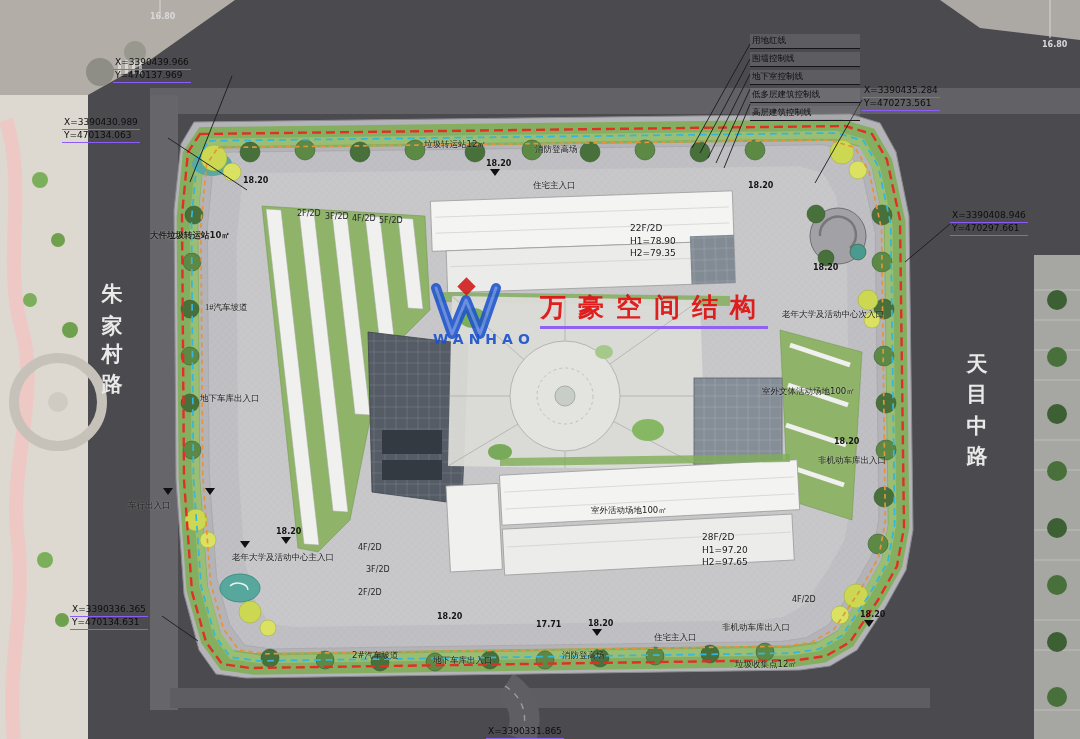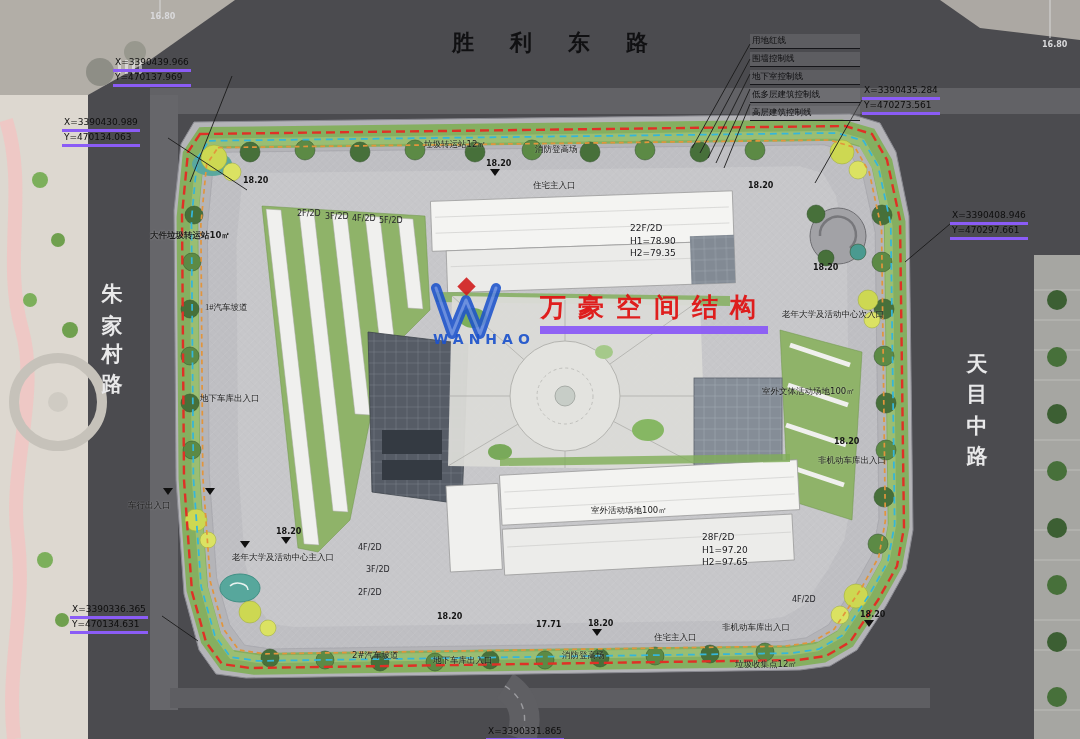--- a/index.html
+++ b/index.html
@@ -7,32 +7,32 @@
          font-family:"DejaVu Sans","Liberation Sans",sans-serif;}
   svg.plan{position:absolute;left:0;top:0;}
   .lbl{position:absolute;font-size:8.5px;color:#1b1b1b;white-space:nowrap;line-height:10px;
        text-shadow:0 0 2px rgba(255,255,255,.45);}
   .flab{position:absolute;font-size:8px;color:#26262a;white-space:nowrap;}
   .elev{position:absolute;font-size:8px;font-weight:700;color:#141414;white-space:nowrap;}
   .elev.on-road{color:#d9d9db;text-shadow:none;}
   .tri{position:absolute;width:0;height:0;border-left:5px solid transparent;
        border-right:5px solid transparent;border-top:7px solid #101010;}
   .coord{position:absolute;font-size:9px;color:#0d0d0d;line-height:11px;white-space:nowrap;}
-  .coord span{display:block;border-bottom:3px solid #8b5cf6;padding:0 2px 1px;}
+  .coord span{display:block;border-bottom:1px solid #8b5cf6;padding:0 2px 1px;}
   .legend{position:absolute;left:750px;top:34px;display:flex;flex-direction:column;gap:3px;}
   .legend div{font-size:8.5px;color:#0e0e10;border-bottom:1px solid #16161a;
               padding:1px 8px 1px 2px;background:rgba(140,140,144,.28);min-width:100px;}
   .bldg{position:absolute;font-size:9px;color:#17171a;line-height:12.5px;white-space:nowrap;
         text-shadow:0 0 2px rgba(255,255,255,.6);}
   .road-top{position:absolute;left:452px;top:28px;font-size:22px;font-weight:700;
             letter-spacing:36px;color:#101012;}
   .road-v{position:absolute;writing-mode:vertical-rl;font-size:21px;font-weight:700;
           letter-spacing:30px;color:#e9e9ea;}
   .wm-cn{position:absolute;left:540px;top:290px;font-size:26px;font-weight:700;letter-spacing:12px;
-         color:#e01414;border-bottom:8px solid #8b5cf6;padding-bottom:1px;opacity:.95;}
+         color:#e01414;border-bottom:3px solid #8b5cf6;padding-bottom:1px;opacity:.95;}
   .wm-url{position:absolute;left:545px;top:325px;font-size:29px;font-weight:700;letter-spacing:2px;
           color:#e01414;opacity:.95;}
   .wm-logo-text{position:absolute;left:433px;top:331px;font-size:14px;font-weight:700;
                 letter-spacing:5px;color:#1d53cc;opacity:.92;}
 </style>
 </head>
 <body>
 
 <div id="stage">
 
@@ -239,21 +239,20 @@
     <line x1="160" y1="0" x2="160" y2="18" stroke="#d8d8d8" stroke-width="1"></line>
     <line x1="1050" y1="0" x2="1050" y2="38" stroke="#d8d8d8" stroke-width="1"></line>
 
     <g transform="translate(430,282)" opacity="0.88">
       <polyline points="6,6 22,52 36,18 50,52 66,6" fill="none" stroke="#1d53cc" stroke-width="10" stroke-linecap="round" stroke-linejoin="round"></polyline>
       <polyline points="6,6 22,52 36,18 50,52 66,6" fill="none" stroke="#5d86e0" stroke-width="3" stroke-linecap="round" stroke-linejoin="round"></polyline>
       <rect x="30" y="-2" width="13" height="13" transform="rotate(45 36.5 4.5)" fill="#d01818"></rect>
     </g>
   </svg>
 
-  <div class="road-top">胜利东路</div>
   <div class="road-v" style="left:98px;top:266px;">朱家村路</div>
   <div class="road-v" style="left:963px;top:338px;">天目中路</div>
 
   <div class="legend">
     <div>用地红线</div>
     <div>围墙控制线</div>
     <div>地下室控制线</div>
     <div>低多层建筑控制线</div>
     <div>高层建筑控制线</div>
   </div>

